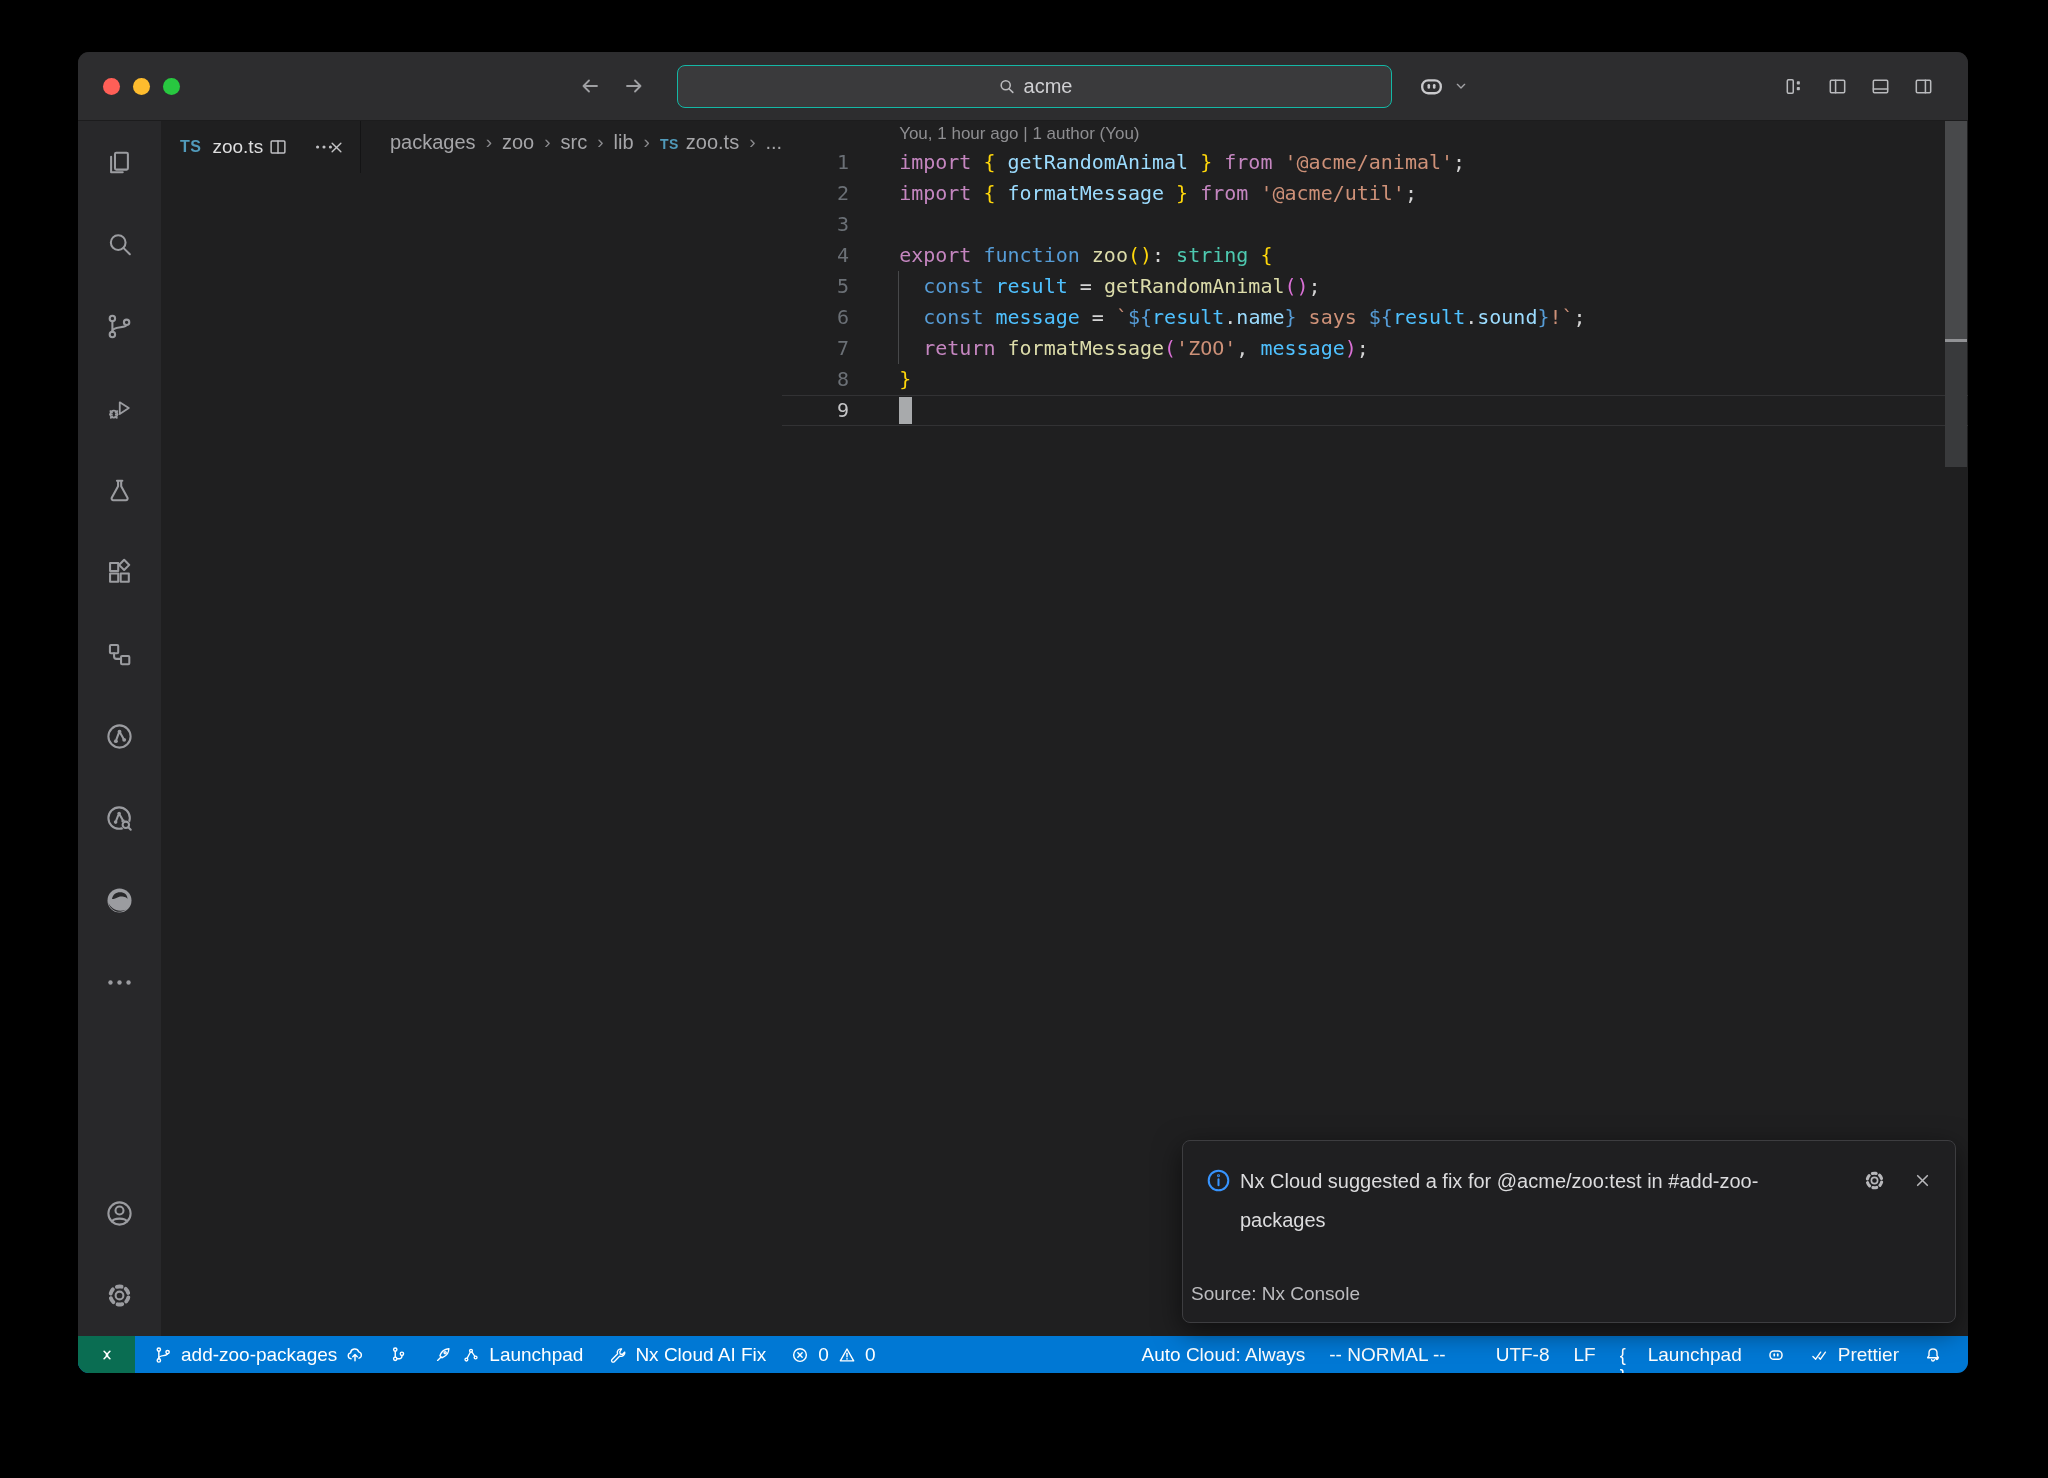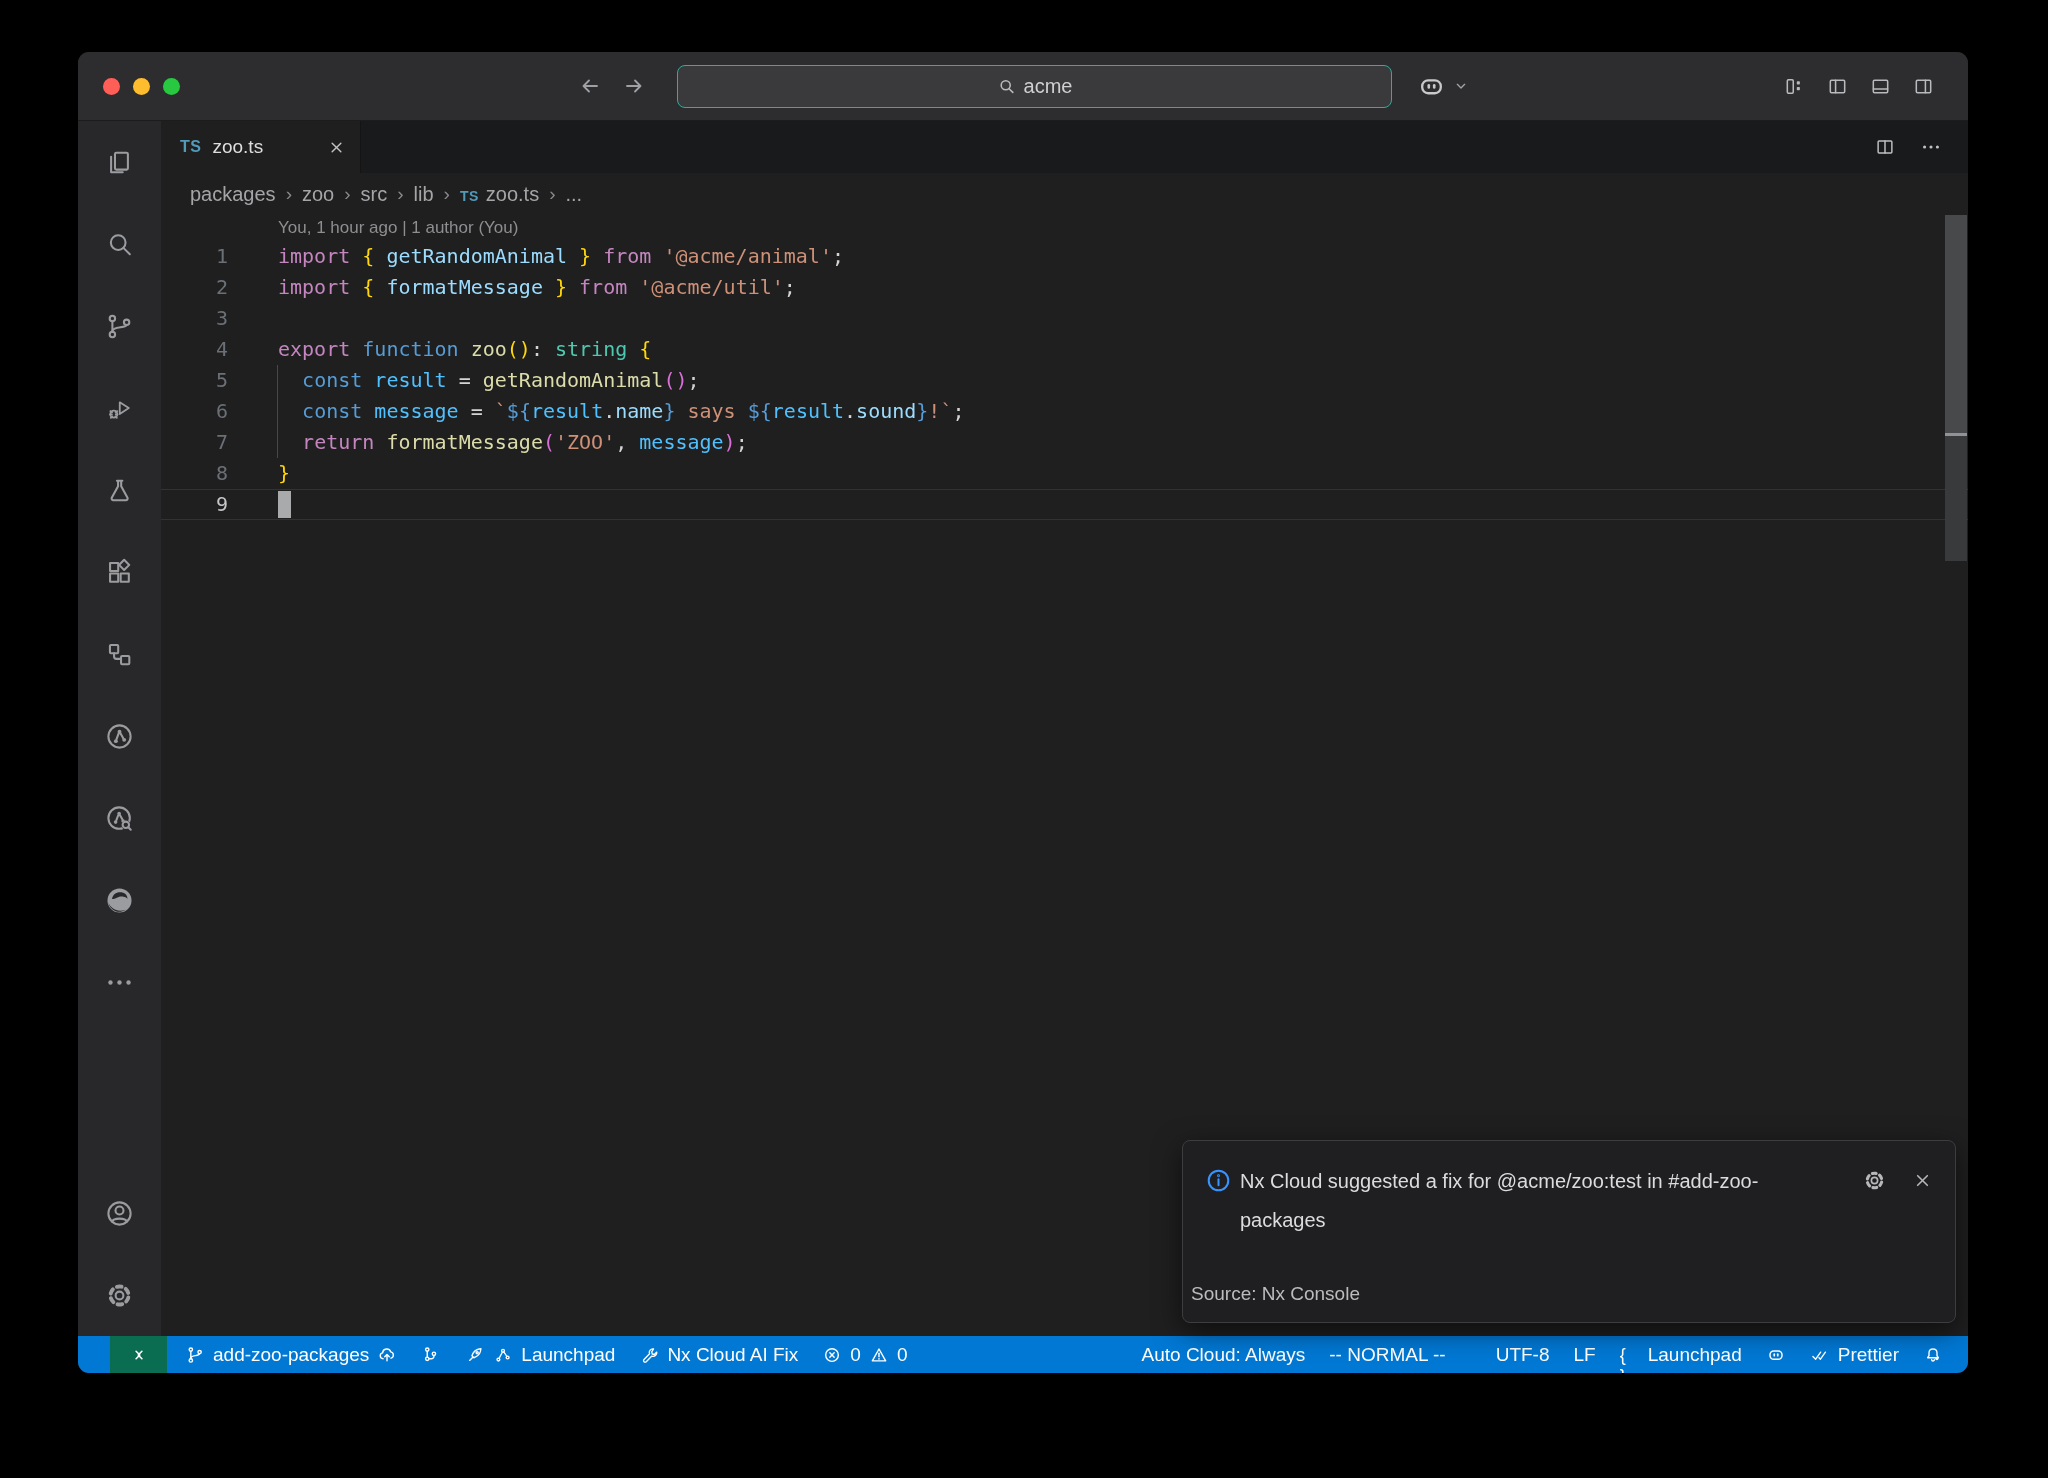--- a/index.html
+++ b/index.html
@@ -19,21 +19,21 @@
   .copilot-badge .chev{width:16px;height:16px;color:#a3a3a6;}
   .layout-controls{position:absolute;right:33px;top:0;height:68px;display:flex;align-items:center;gap:20px;color:#b9babd;}
   .lc-ic{width:23px;height:23px;}
 
   
   .main-row{flex:1;display:flex;min-height:0;}
   .activitybar{width:83px;background:#28282a;display:flex;flex-direction:column;align-items:center;flex-shrink:0;}
   .ab-item{width:100%;height:82px;display:flex;align-items:center;justify-content:center;color:#9b9ca0;}
   .ab-icon{width:31px;height:31px;}
   .ab-bottom{margin-top:auto;width:100%;}
-  .main{flex:1;display:flex;flex-direction:column;min-width:0;}
+  .main{flex:1;display:flex;flex-direction:row;min-width:0;}
 
   .tabstrip{height:52px;background:#191a1b;display:flex;position:relative;flex-shrink:0;}
   .tab{width:200px;background:#1f1f20;display:flex;align-items:center;gap:11px;padding:0 14px 0 19px;border-right:1px solid #141415;box-sizing:border-box;}
   .ts-badge-text{color:#519aba;font-weight:bold;font-size:16px;letter-spacing:.5px;}
   .tab-label{color:#dededf;font-size:19px;}
   .tab-close{margin-left:auto;width:19px;height:19px;color:#c3c3c5;}
   .editor-actions{position:absolute;right:26px;top:0;height:52px;display:flex;align-items:center;gap:24px;color:#c0c0c3;}
   .ea-ic{width:22px;height:22px;}
 
   .breadcrumbs{height:42px;background:#1f1f20;display:flex;align-items:center;padding-left:29px;gap:10px;font-size:20px;color:#a5a5a8;flex-shrink:0;}
@@ -63,21 +63,21 @@
   .nt-icons{margin-left:auto;display:flex;gap:25px;color:#b8b8bb;margin-top:6px;}
   .nt-gear{width:25px;height:25px;}
   .nt-close{width:21px;height:21px;margin-top:2px;}
   .nt-foot{position:absolute;left:8px;right:18px;bottom:17px;display:flex;align-items:center;}
   .nt-source{font-size:19px;color:#bcbcbf;}
   .nt-buttons{margin-left:auto;display:flex;gap:15px;}
   .btn{height:45px;display:flex;align-items:center;padding:0 22px;border-radius:4px;font-size:19px;color:#fff;border:none;font-family:"Liberation Sans",sans-serif;}
 
   
   .statusbar{height:37px;display:flex;align-items:stretch;color:#fff;font-size:19px;flex-shrink:0;}
-  .sb-left{display:flex;align-items:stretch;padding-left:32px;}
+  .sb-left{display:flex;align-items:stretch;}
   .sb-right{margin-left:auto;display:flex;align-items:stretch;padding-right:13px;}
   .sb-item{display:flex;align-items:center;gap:8px;padding:0 12px;}
   .sb-ic{width:20px;height:20px;display:inline-flex;}
   .sb-remote{width:57px;justify-content:center;padding:0;margin-right:6px;gap:0;}
   .braces-text{font-size:18px;letter-spacing:1px;}
   [data-name="status-vim-mode"]{margin-right:26px;}
 </style>
 </head>
 <body>
 

